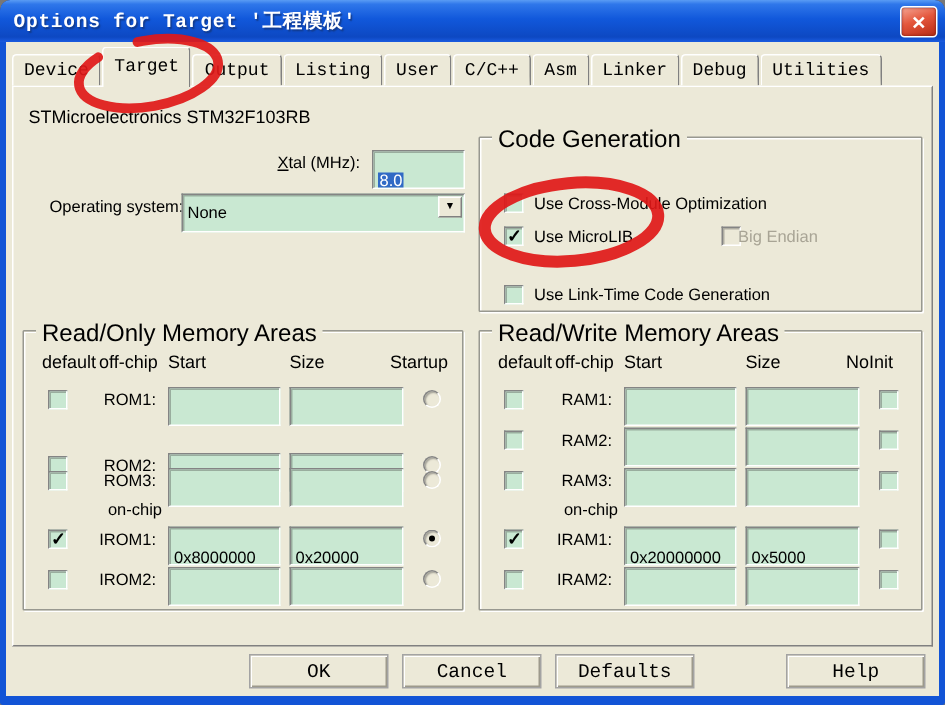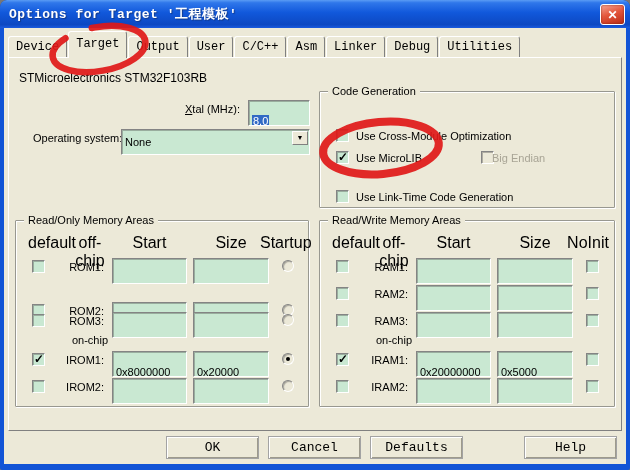--- a/index.html
+++ b/index.html
@@ -59,21 +59,21 @@
     position:absolute;right:1px;top:1px;width:16px;height:14px;
     background:#ece9d8;border:1px solid #808080;border-top-color:#fff;border-left-color:#fff;
     display:flex;align-items:center;justify-content:center;font-size:7px;color:#000;cursor:pointer;
   }
   .group{
     position:absolute;border:1px solid #989890;border-radius:1px;
     box-shadow:inset 1px 1px 0 #fff,1px 1px 0 #fff;
   }
   .group>.gtitle{
     position:absolute;top:-7px;left:8px;background:#ece9d8;padding:0 4px;
-    font-size:11px;color:#000;white-space:nowrap;
+    font-size:16px;color:#000;white-space:nowrap;
   }
   .cb{
     position:absolute;width:13px;height:13px;background:#c9e8d2;
     border:1px solid #848484;border-right-color:#fff;border-bottom-color:#fff;
     box-shadow:inset 1px 1px 0 rgba(64,64,64,.35);cursor:pointer;
   }
   .cb.on::after{
     content:"\2713";position:absolute;left:1px;top:-2px;
     font-size:12px;font-weight:bold;color:#000;
   }
@@ -82,21 +82,21 @@
     position:absolute;width:12px;height:12px;border-radius:50%;background:#ece9d8;
     border:1px solid #848484;border-right-color:#fff;border-bottom-color:#fff;
     box-shadow:inset 1px 1px 1px rgba(64,64,64,.4);cursor:pointer;
   }
   .radio.on::after{
     content:"";position:absolute;left:3px;top:3px;width:4px;height:4px;
     border-radius:50%;background:#000;
   }
   .cblabel{position:absolute;font-size:11px;color:#000;white-space:nowrap;}
   .cblabel.dis{color:#a8a495;}
-  .memhead span{position:absolute;font-size:16px;text-align:center;color:#000;}
+  .memhead span{position:absolute;font-size:12px;text-align:left;color:#000;}
   .mem-row{position:absolute;left:0;width:100%;height:18px;}
   .mem-row .cb{left:16px;top:2px;}
   .mem-row .mem-label{position:absolute;left:36px;top:3px;width:52px;text-align:right;font-size:11px;}
   .mem-row .f-start{left:96px;top:0;width:75px;}
   .mem-row .f-size{left:177px;top:0;width:76px;}
   .mem-row .radio{left:266px;top:2px;}
   .mem-row .cb.last{left:266px;top:2px;}
   .onchip{position:absolute;left:50px;width:48px;text-align:center;font-size:11px;}
   .btn{
     position:absolute;height:23px;width:93px;background:#ece9d8;
@@ -118,20 +118,21 @@
       <span>✕</span>
     </div>
   </div>
 
   <div class="content">
 
     <div class="tabs">
       <div class="tab">Device</div>
       <div class="tab selected">Target</div>
       <div class="tab">Output</div>
+      <div class="tab">Listing</div>
       <div class="tab">User</div>
       <div class="tab">C/C++</div>
       <div class="tab">Asm</div>
       <div class="tab">Linker</div>
       <div class="tab">Debug</div>
       <div class="tab">Utilities</div>
     </div>
 
     <div class="panel">
 

